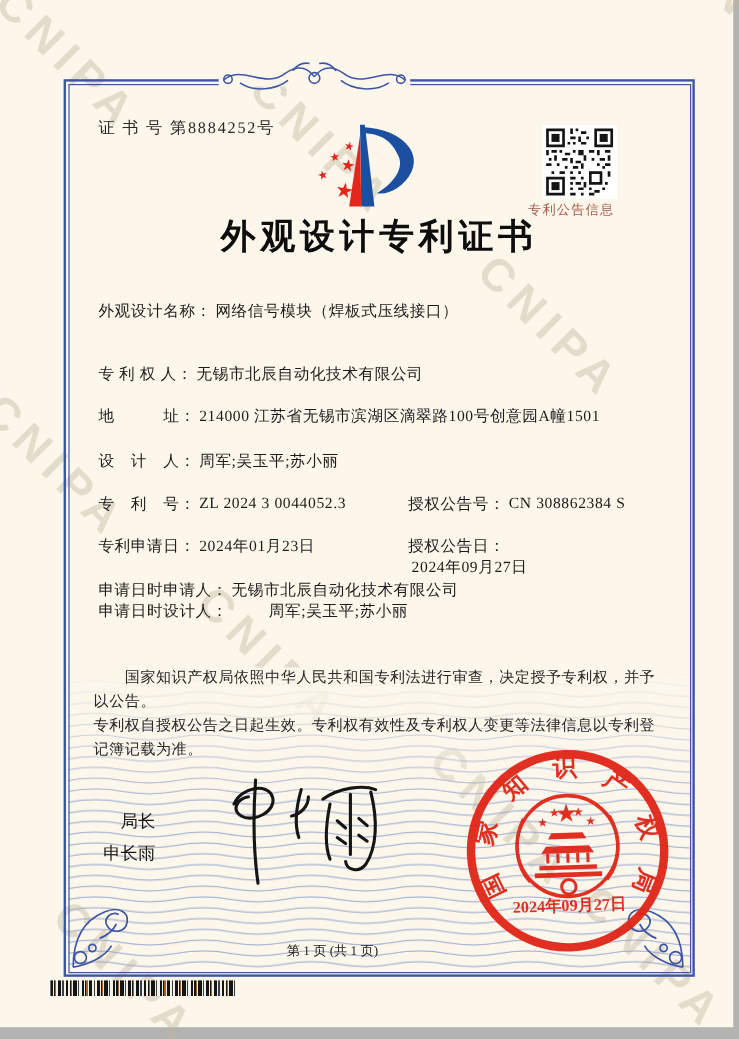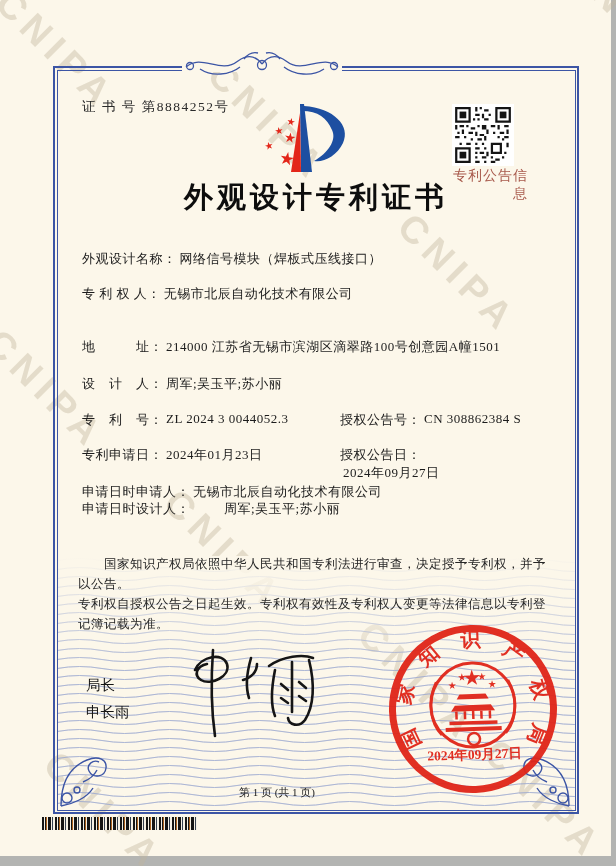--- a/index.html
+++ b/index.html
@@ -4,28 +4,28 @@
 <style>
   html,body{margin:0;padding:0;}
   body{font-family:"Liberation Serif","DejaVu Serif",serif;}
   .scan{position:relative;width:616px;height:866px;background:#b3b4b2;overflow:hidden;}
   .paper{position:absolute;left:0;top:0;width:611px;height:856px;background:#fcf7ea;}
   .frame{position:absolute;left:53px;top:66px;width:526px;height:748px;border:2.5px solid #3c55a5;box-sizing:border-box;}
   .frame::before{content:"";position:absolute;inset:1.5px;border:1px solid #3c55a5;}
   .wm{position:absolute;font-family:"Liberation Sans","DejaVu Sans",sans-serif;font-weight:bold;font-size:38px;letter-spacing:7px;color:rgba(193,180,155,0.40);transform:rotate(45deg);white-space:nowrap;pointer-events:none;}
   .cert-no{position:absolute;left:82px;top:98px;font-size:13.5px;letter-spacing:1.5px;color:#2a2a2a;}
   .qr-box{position:absolute;left:452px;top:104px;width:62px;height:62px;background:#ffffff;padding:2px;box-sizing:border-box;}
-  .qr-label{position:absolute;left:440px;top:167px;width:88px;text-align:right;font-size:14px;color:#a85a4c;letter-spacing:1px;}
+  .qr-label{position:absolute;left:440px;top:167px;width:88px;text-align:left;font-size:11px;color:#a85a4c;letter-spacing:1px;}
   .title{position:absolute;left:53px;top:178px;width:526px;text-align:center;font-size:29px;font-weight:bold;letter-spacing:4px;color:#0d0d0d;}
   .row{position:absolute;left:82px;display:flex;font-size:13px;color:#1c1c1c;white-space:pre;letter-spacing:0.5px;}
   .row .val{padding-left:3px;}
   .row.rcol{left:340px;justify-content:center;}
   .legal{position:absolute;left:78px;top:554px;width:476px;font-size:12.5px;line-height:20px;color:#262626;letter-spacing:0.5px;}
   .legal .l1{text-indent:26px;}
-  .signer{position:absolute;left:86px;top:672px;font-family:"Liberation Sans","DejaVu Sans",sans-serif;font-size:14.5px;color:#141414;line-height:27px;}
+  .signer{position:absolute;left:86px;top:672px;font-family:"Liberation Sans","DejaVu Sans",sans-serif;font-size:14.5px;color:#141414;line-height:27px;text-align:right;}
   .footer-page{position:absolute;left:53px;top:785px;width:448px;text-align:center;font-size:11px;color:#222;}
   .barcode{position:absolute;left:42px;top:817px;width:155px;height:13px;background:repeating-linear-gradient(90deg,#141414 0px,#141414 2px,#f5f0e4 2px,#f5f0e4 3px,#141414 3px,#141414 4px,#a9601c 4px,#a9601c 5px,#f5f0e4 5px,#f5f0e4 6px,#141414 6px,#141414 9px,#f5f0e4 9px,#f5f0e4 10px,#35404f 10px,#35404f 11px,#f5f0e4 11px,#f5f0e4 13px);}
   .abs{position:absolute;}
   svg{display:block;}
 </style>
 </head>
 <body>
 
 <div class="scan">
   <div class="paper">
@@ -121,21 +121,21 @@
         </g>
       </svg>
     </div>
     <div class="qr-label">专利公告信息</div>
 
     <div class="title">外观设计专利证书</div>
 
     <div class="row" style="top:250px;text-align:right;">
       <span>外观设计名称：</span><span class="val">网络信号模块（焊板式压线接口）</span>
     </div>
-    <div class="row" style="top:285px;">
+    <div class="row" style="top:303px;">
       <span>专 利 权 人：</span><span class="val">无锡市北辰自动化技术有限公司</span>
     </div>
     <div class="row" style="top:338px;align-items:flex-end;">
       <span>地　　　址：</span><span class="val">214000 江苏省无锡市滨湖区滴翠路100号创意园A幢1501</span>
     </div>
     <div class="row" style="top:375px;">
       <span>设　计　人：</span><span class="val">周军;吴玉平;苏小丽</span>
     </div>
     <div class="row" style="top:411px;">
       <span>专　利　号：</span><span class="val">ZL 2024 3 0044052.3</span>

